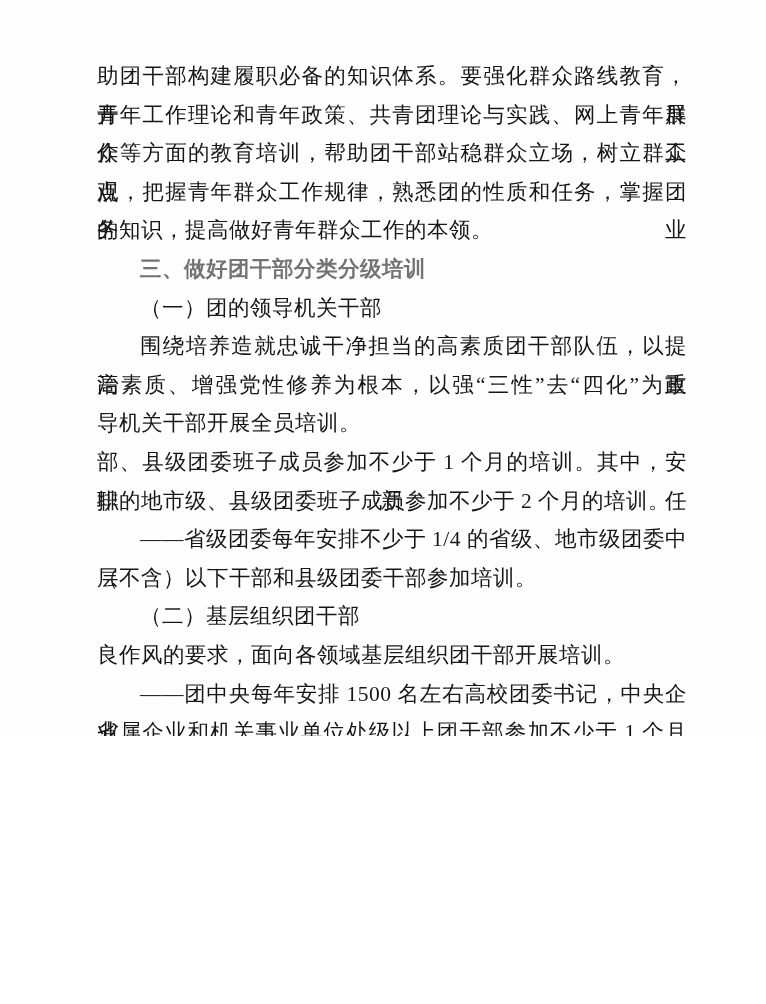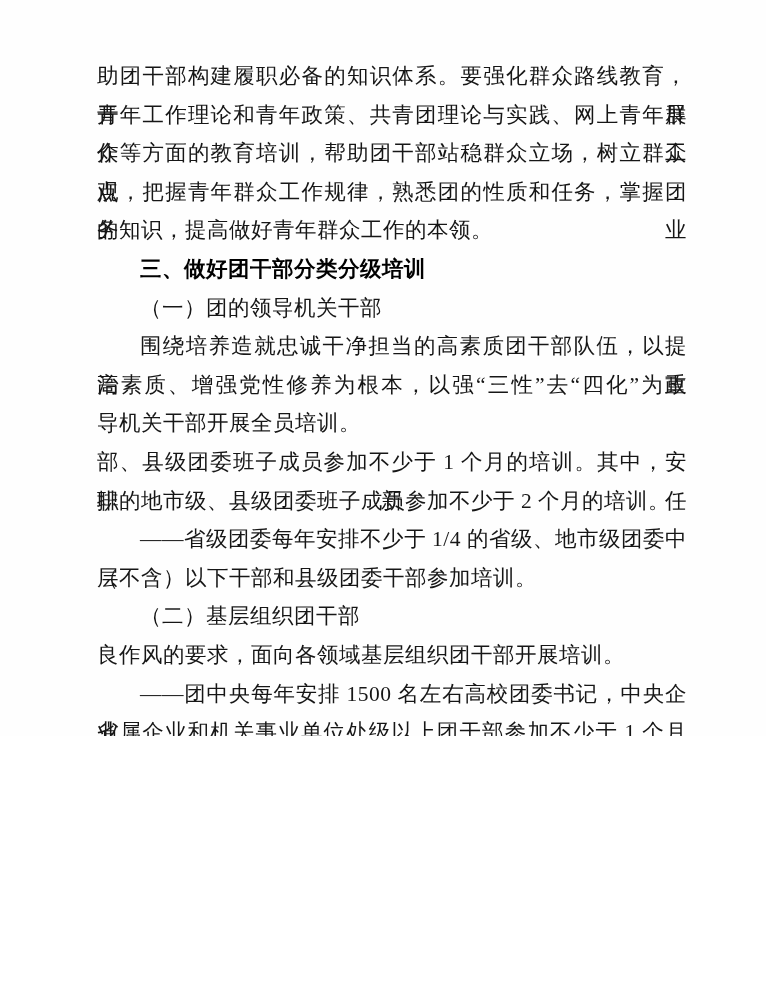--- a/index.html
+++ b/index.html
@@ -37,21 +37,21 @@
     text-align-last: justify;
   }
   
   .ind {
     text-indent: 43px;
   }
   
   .h {
     font-family: "Liberation Sans", "DejaVu Sans", sans-serif;
     font-weight: 700;
-    color: #000000;
+    color: #737373;
   }
   
   .kai {
     font-weight: 500;
   }
   .footer {
     position: absolute;
     top: 912px;
     right: 104px;
     font-size: 20.5px;

